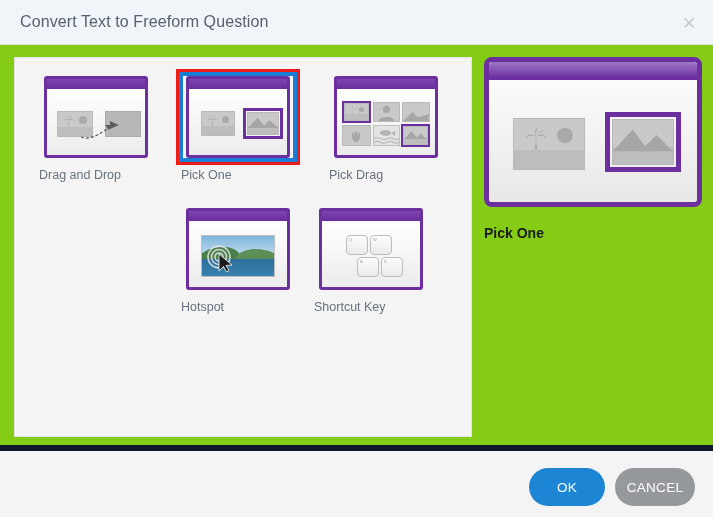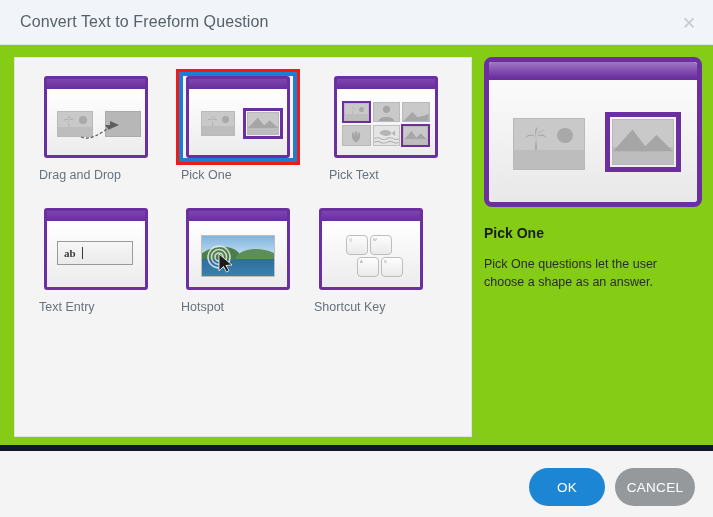--- a/index.html
+++ b/index.html
@@ -398,37 +398,23 @@
                     <path d="M0 20 L13 4 L24 20 Z" fill="#a6a6a6"></path>
                     <path d="M18 20 L29 8 L40 20 Z" fill="#a6a6a6"></path>
                   </svg>
                 </div>
               </div>
 
             </div>
           </div>
         </div>
       </div>
-      <div class="option-label">Pick Text</div>
-    </div>
-
-    <div class="option" style="left:24px; top:148px;">
-      <div class="option-thumb">
-        <div class="slide">
-          <div class="slide-titlebar"></div>
-          <div class="slide-canvas">
-            <div class="txtbox" style="left:10px; top:20px; width:76px; height:24px;">
-              <span class="ab">ab</span>
-              <span class="caret"></span>
-            </div>
-          </div>
-        </div>
-      </div>
-      <div class="option-label">Text Entry</div>
-    </div>
+      <div class="option-label">Pick Drag</div>
+    </div>
+
 
     <div class="option" style="left:166px; top:148px;">
       <div class="option-thumb">
         <div class="slide">
           <div class="slide-titlebar"></div>
           <div class="slide-canvas">
             <div class="photo" style="left:12px; top:14px; width:74px; height:42px;">
               <div class="sky"></div>
               <div class="hillL"></div>
               <div class="hillR"></div>
@@ -485,21 +471,20 @@
             <div class="ground"></div>
             <svg class="mtn" viewBox="0 0 40 20" preserveAspectRatio="none">
               <path d="M0 20 L13 4 L24 20 Z" fill="#a6a6a6"></path>
               <path d="M18 20 L29 8 L40 20 Z" fill="#a6a6a6"></path>
             </svg>
           </div>
         </div>
       </div>
     </div>
     <div class="preview-title">Pick One</div>
-    <div class="preview-desc">Pick One questions let the user choose a shape as an answer.</div>
   </div>
 
 </div>
 
 <div class="dialog-footer">
   <button class="btn btn-ok">OK</button>
   <button class="btn btn-cancel">CANCEL</button>
 </div>
 
 </body></html>

